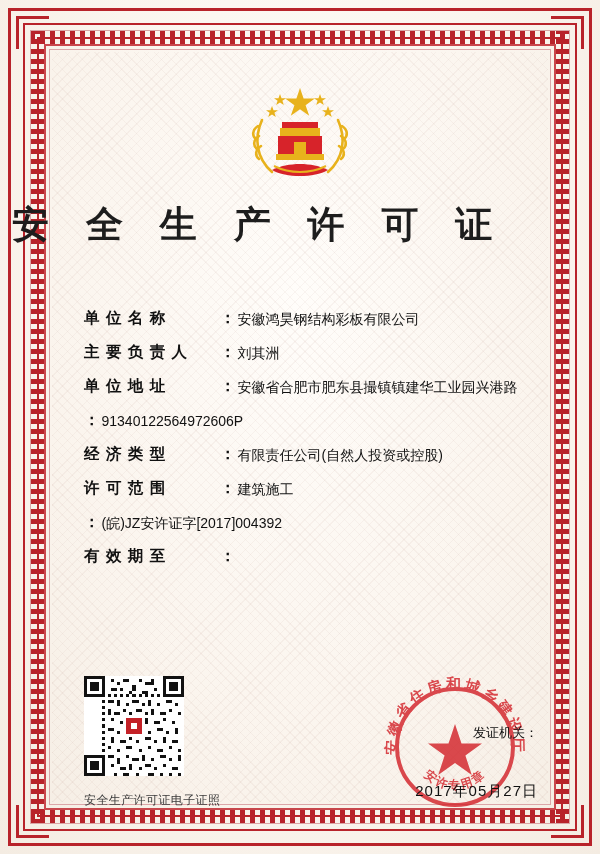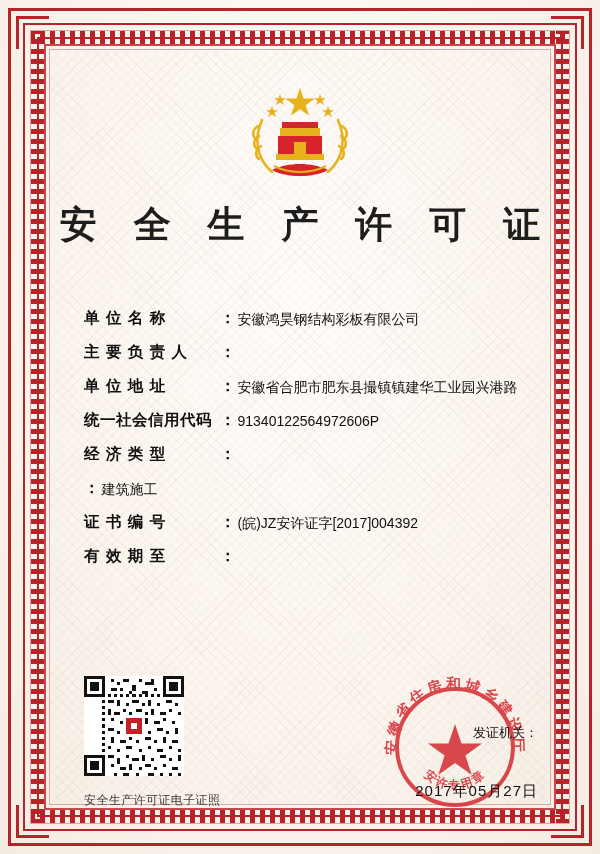--- a/index.html
+++ b/index.html
@@ -67,21 +67,20 @@
 
   
   .emblem{
     position:absolute;left:50%;top:80px;transform:translateX(-50%);
     width:112px;height:104px;
   }
 
   
   .title{
     position:absolute;left:0;right:0;top:200px;
-    text-align:center;
     font-family:"DejaVu Serif","Liberation Serif",serif;
     font-size:37px;font-weight:bold;
     letter-spacing:12px;
     text-indent:12px;
     color:#1d1d1d;
   }
 
   
   .fields{
     position:absolute;left:84px;top:308px;right:70px;
@@ -207,52 +206,53 @@
         </div>
       <span class="colon">：</span>
       <div class="value">安徽鸿昊钢结构彩板有限公司</div>
     </div>
 
     <div class="row">
       <div class="label spread">
           <span>主 要 负 责 人</span>
         </div>
       <span class="colon">：</span>
+      <div class="value">刘其洲</div>
     </div>
 
     <div class="row">
       <div class="label spread">
           <span>单 位 地 址</span>
         </div>
       <span class="colon">：</span>
       <div class="value">安徽省合肥市肥东县撮镇镇建华工业园兴港路</div>
     </div>
 
     <div class="row">
-      <div class="label"><span>统一社会信用代码</span></div>
       <span class="colon">：</span>
       <div class="value">91340122564972606P</div>
     </div>
 
     <div class="row">
       <div class="label spread">
           <span>经 济 类 型</span>
         </div>
       <span class="colon">：</span>
-    </div>
-
-    <div class="row">
+      <div class="value">有限责任公司(自然人投资或控股)</div>
+    </div>
+
+    <div class="row">
+      <div class="label spread">
+          <span>许 可 范 围</span>
+        </div>
       <span class="colon">：</span>
       <div class="value">建筑施工</div>
     </div>
 
     <div class="row">
-      <div class="label spread">
-          <span>证 书 编 号</span>
-        </div>
       <span class="colon">：</span>
       <div class="value">(皖)JZ安许证字[2017]004392</div>
     </div>
 
     <div class="row">
       <div class="label spread">
           <span>有 效 期 至</span>
         </div>
       <span class="colon">：</span>
     </div>

